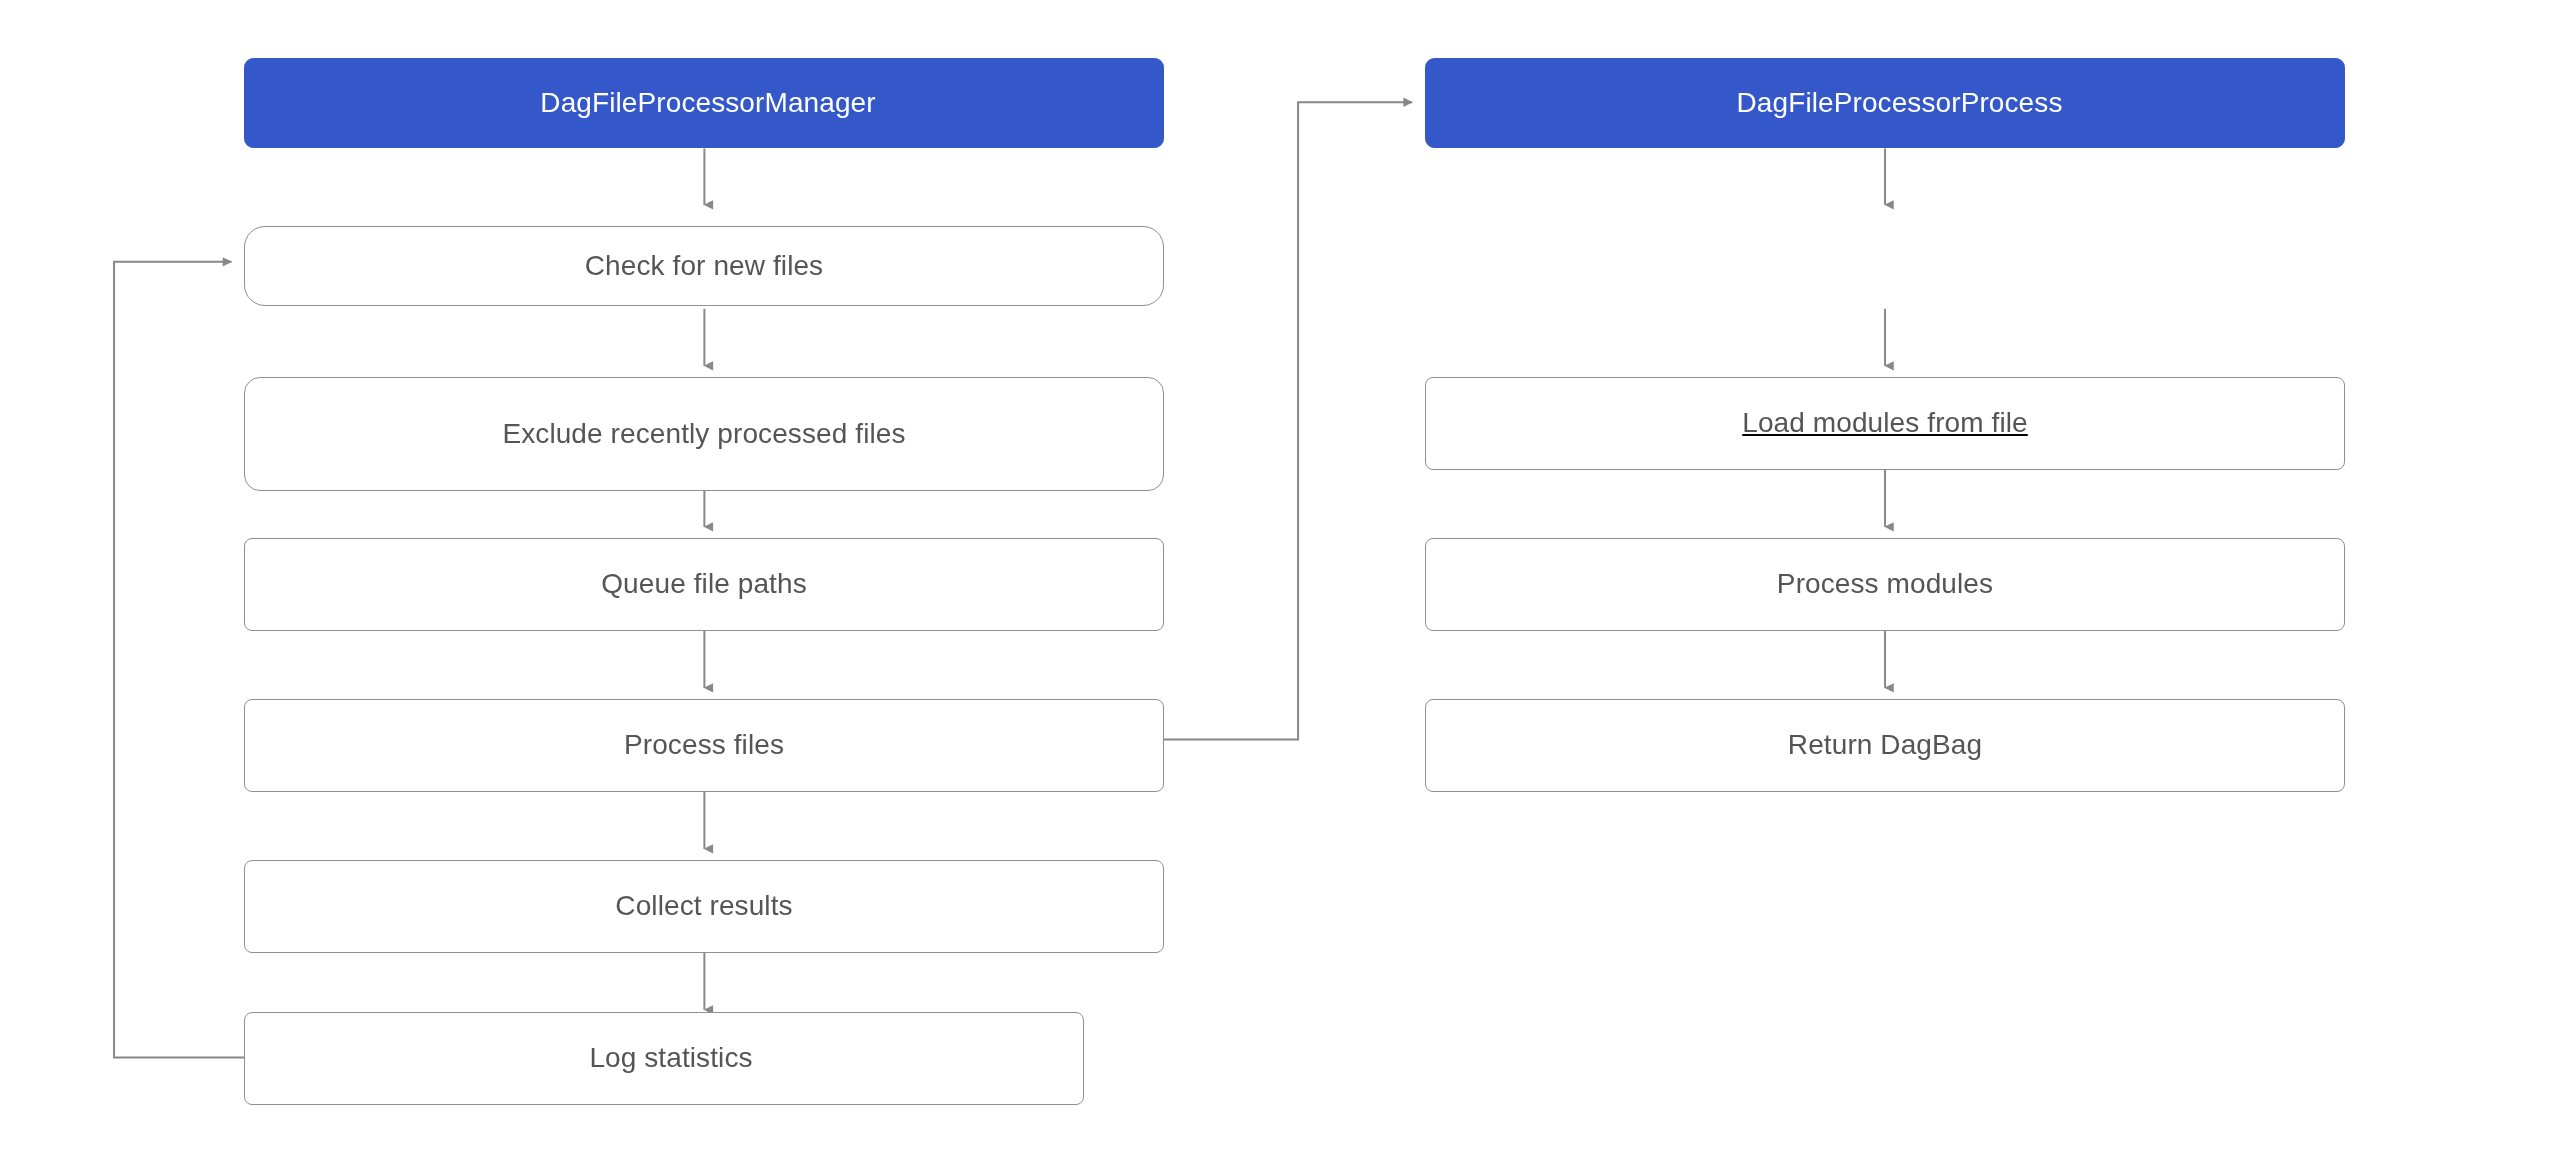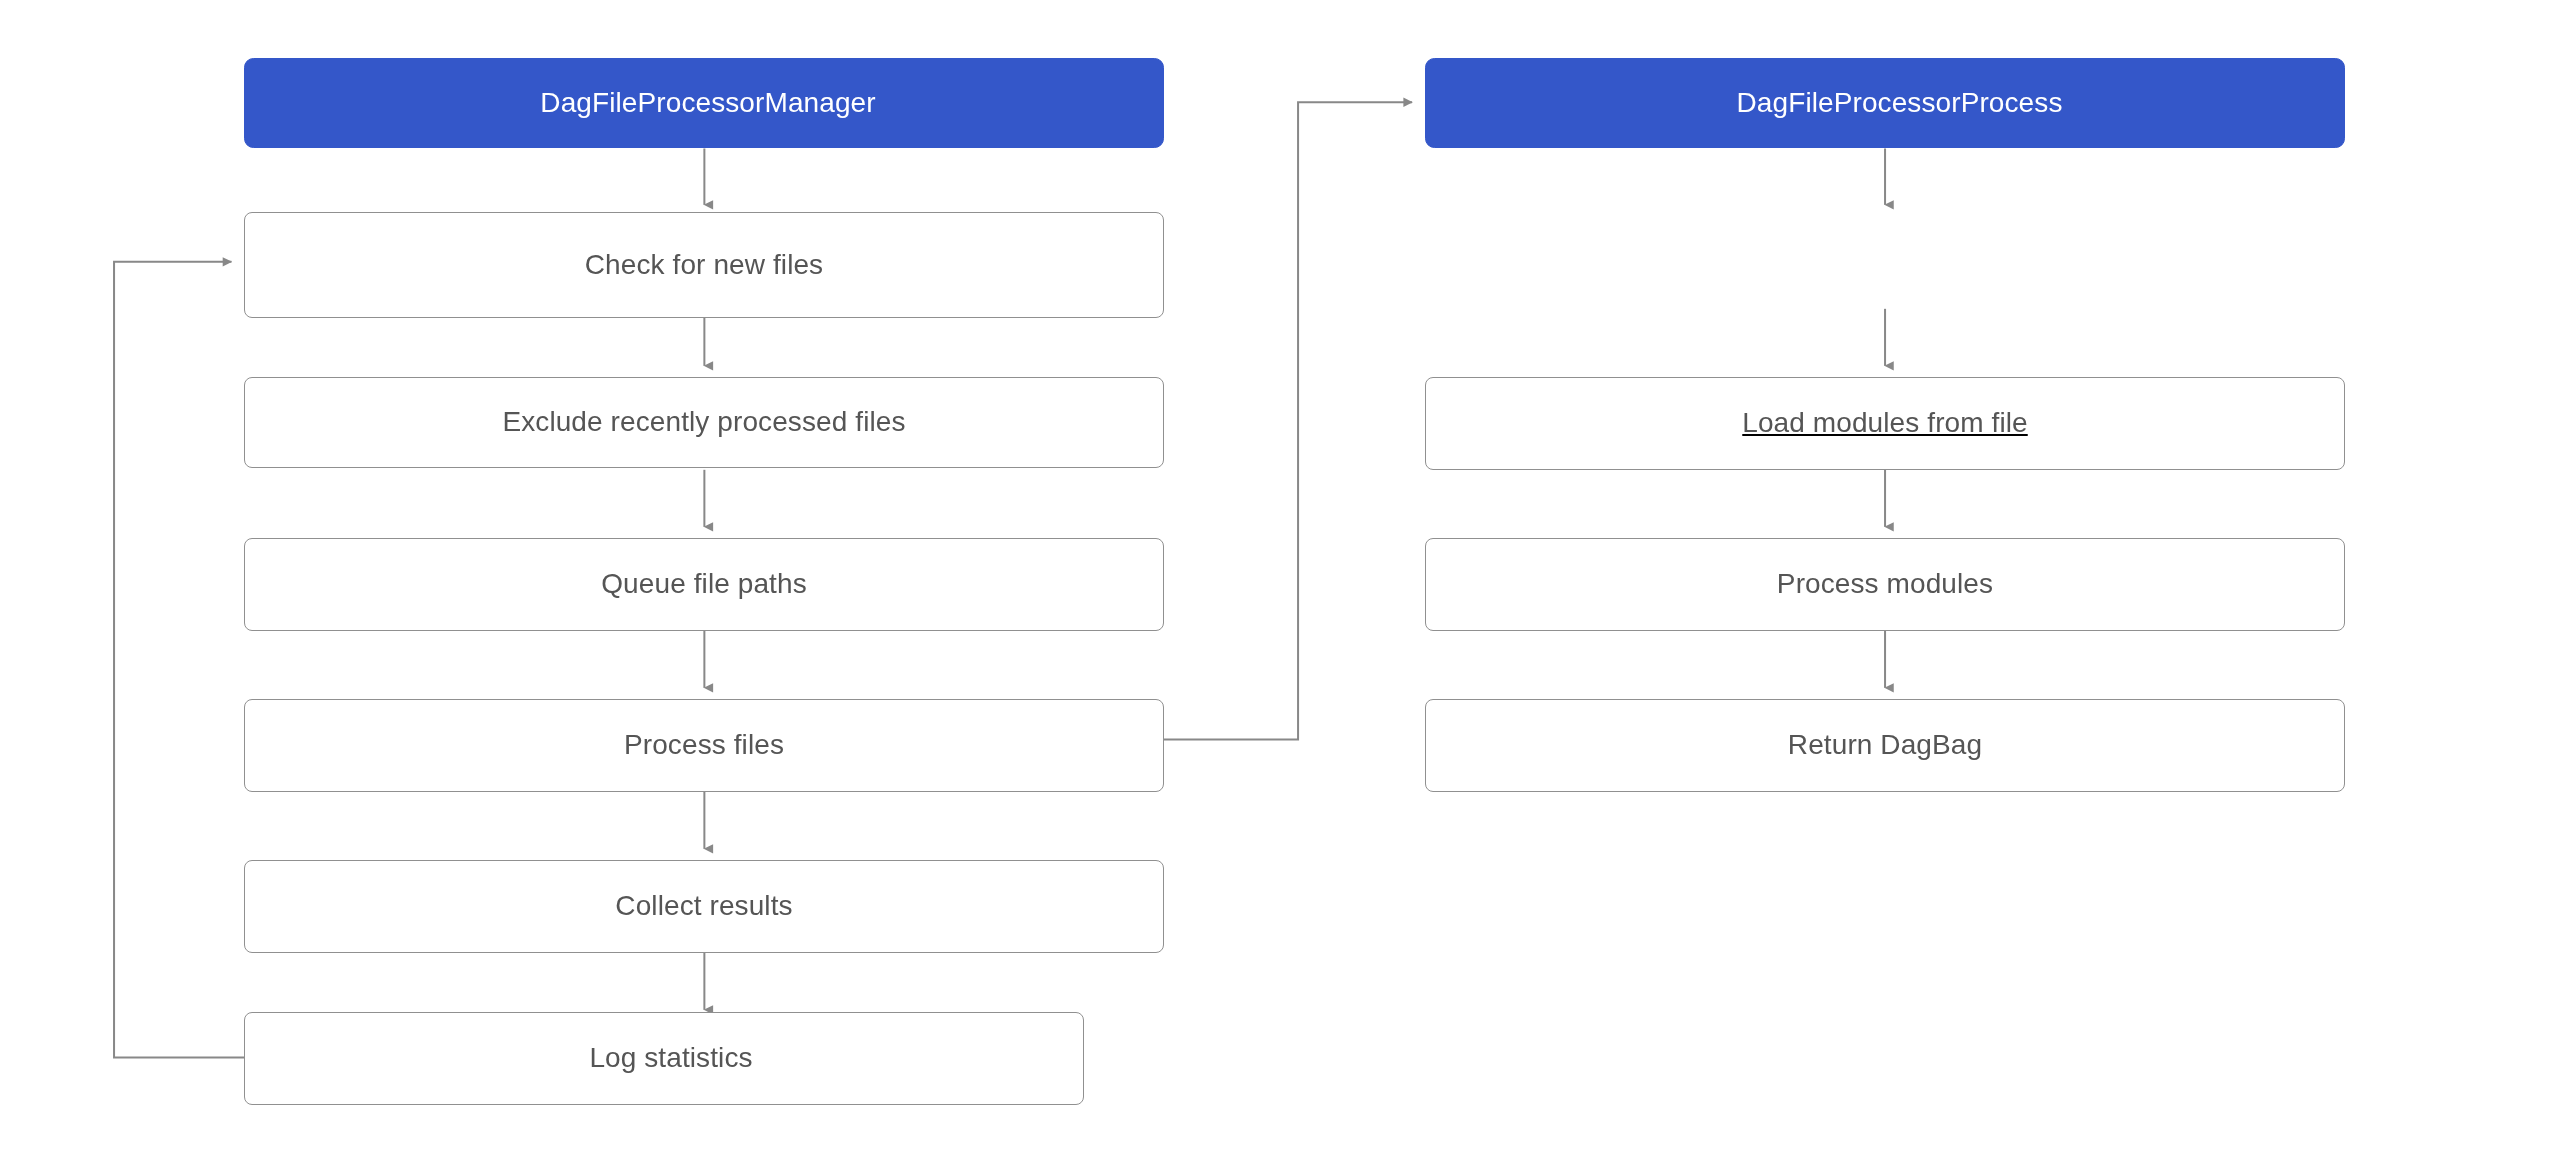--- a/index.html
+++ b/index.html
@@ -82,25 +82,25 @@
       <line x1="2810" y1="460" x2="2810" y2="545" marker-end="url(#arrow-down)"></line>
       <line x1="2810" y1="700" x2="2810" y2="785" marker-end="url(#arrow-down)"></line>
       <line x1="2810" y1="940" x2="2810" y2="1025" marker-end="url(#arrow-down)"></line>
     </g>
   </svg>
 
   <div class="node header" style="left:244px; top:58px; width:920px; height:90px;">
     <span class="node-label">DagFileProcessorManager</span>
   </div>
 
-  <div class="node" style="left:244px; top:212px; width:920px; height:106px;">
+  <div class="node" style="left:244px; top:226px; width:920px; height:80px;border-radius:21px;">
     <span class="node-label">Check for new files</span>
   </div>
 
-  <div class="node" style="left:244px; top:377px; width:920px; height:91px;">
+  <div class="node" style="left:244px; top:377px; width:920px; height:114px;border-radius:16px;">
     <span class="node-label">Exclude recently processed files</span>
   </div>
 
   <div class="node" style="left:244px; top:538px; width:920px; height:93px;">
     <span class="node-label">Queue file paths</span>
   </div>
 
   <div class="node" style="left:244px; top:699px; width:920px; height:93px;">
     <span class="node-label">Process files</span>
   </div>

